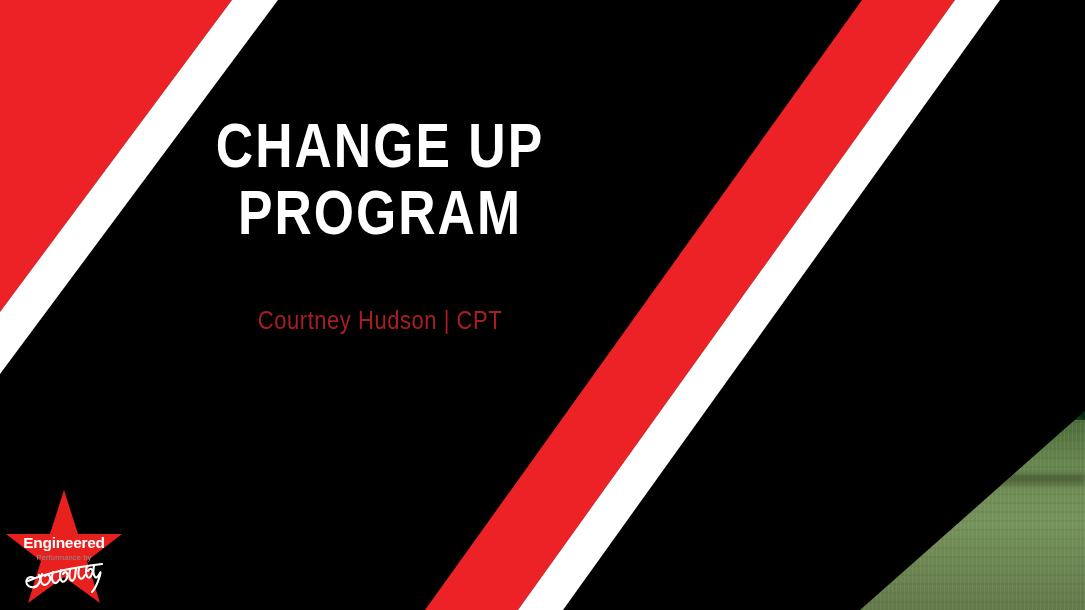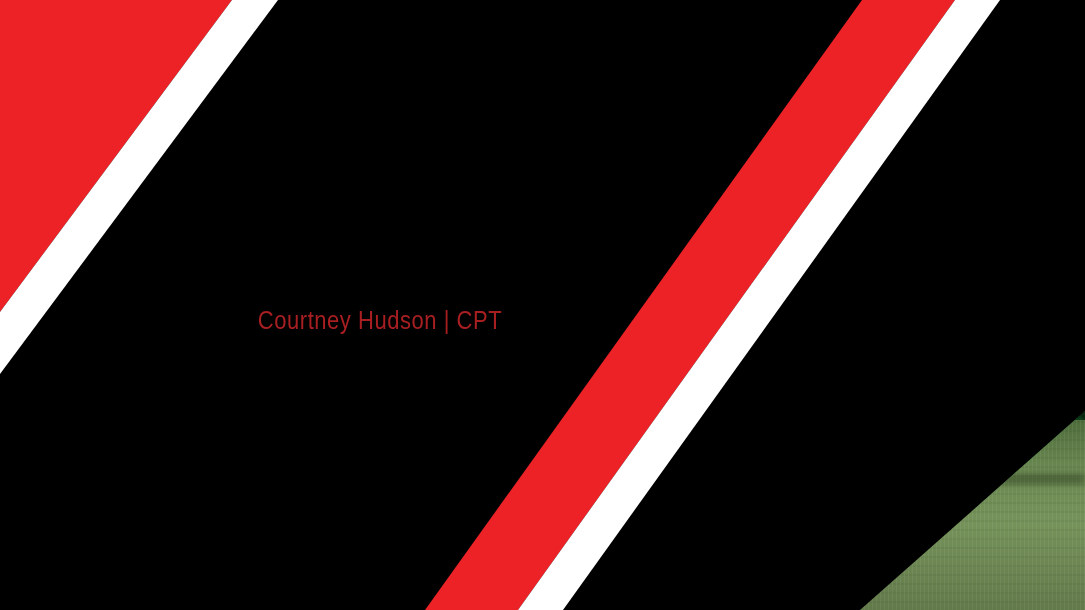--- a/index.html
+++ b/index.html
@@ -346,17 +346,39 @@
     <div class="shoe-back"></div>
     <div class="shoe-front"></div>
   </div>
 
   <div class="panel-dark"></div>
   <div class="band-right-red"></div>
   <div class="band-right-white"></div>
   <div class="band-left-red"></div>
   <div class="band-left-white"></div>
 
+  <div class="title-block">
+    <span class="title-line">CHANGE UP</span>
+    <span class="title-line">PROGRAM</span>
+  </div>
 
   <div class="subtitle">Courtney Hudson | CPT</div>
 
+  <div class="logo">
+    <svg width="116" height="122" viewBox="0 0 116 122" xmlns="http://www.w3.org/2000/svg">
+      <polygon class="logo-star" points="58,8 72,52 116,52 81,79 94,121 58,95 22,121 35,79 0,52 44,52"></polygon>
+      <text class="logo-word" x="58" y="66" text-anchor="middle">Engineered</text>
+      <text class="logo-sub" x="58" y="78" text-anchor="middle">Performance by</text>
+      <g>
+        <path class="logo-script" d="M28 96 C20 92, 17 103, 25 105 C32 107, 36 98, 33 93"></path>
+        <path class="logo-script" d="M36 92 C32 100, 38 107, 43 100 C46 95, 42 90, 39 94"></path>
+        <path class="logo-script" d="M47 90 C44 99, 49 105, 53 98"></path>
+        <path class="logo-script" d="M55 88 C52 98, 57 104, 61 96 C63 91, 59 88, 57 92"></path>
+        <path class="logo-script" d="M64 88 C62 97, 66 103, 69 95 L70 86"></path>
+        <path class="logo-script" d="M73 86 C71 95, 75 101, 79 93"></path>
+        <path class="logo-script" d="M81 84 C78 94, 83 100, 86 92 C88 87, 84 85, 82 89"></path>
+        <path class="logo-script" d="M88 84 C86 94, 90 100, 94 91 C96 86, 92 104, 86 110"></path>
+        <path class="logo-script" d="M22 99 C38 92, 62 86, 96 82"></path>
+      </g>
+    </svg>
+  </div>
 
 </div>
 
 </body></html>

